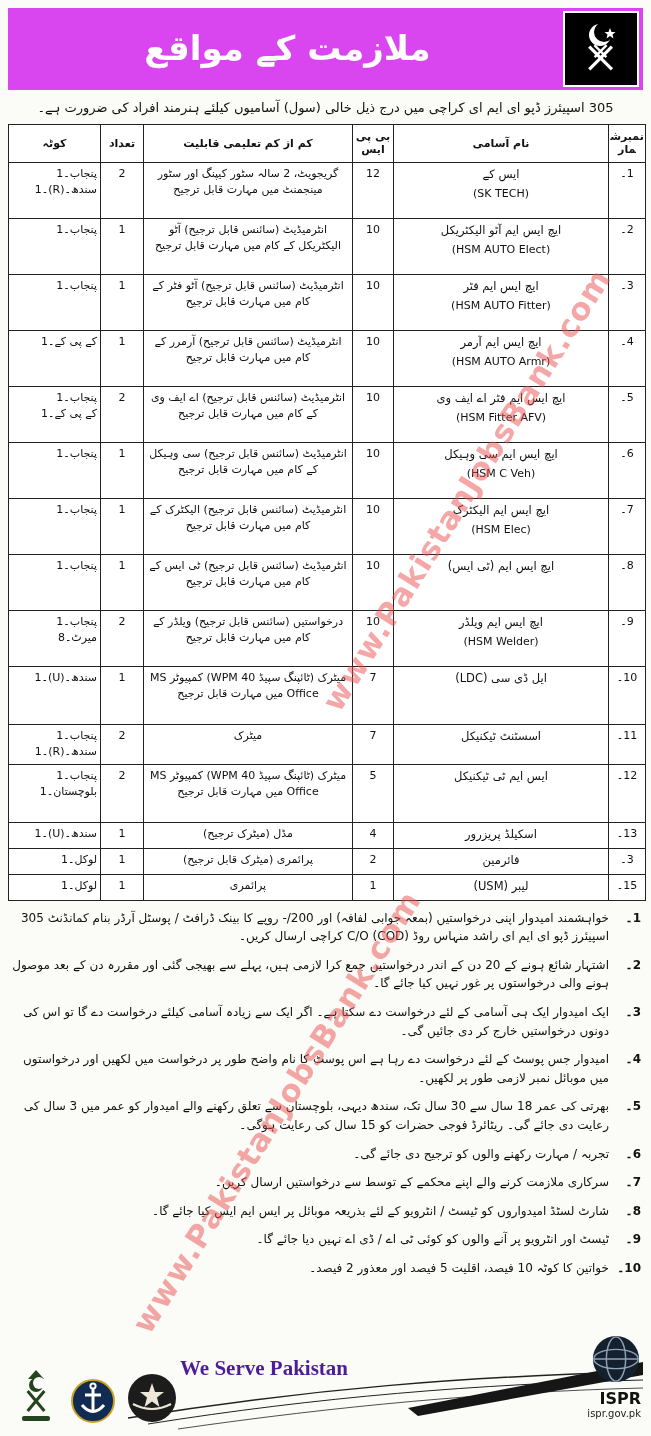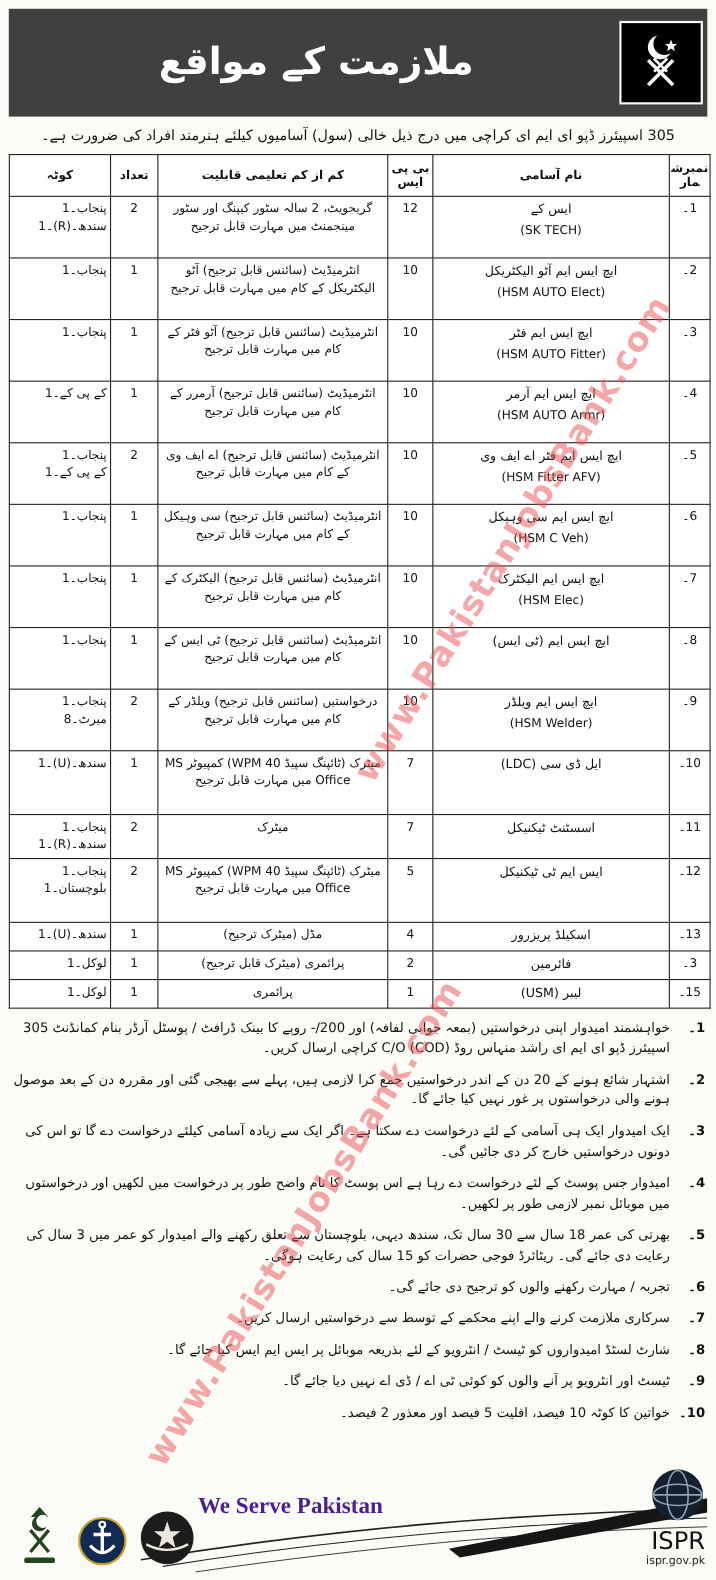--- a/index.html
+++ b/index.html
@@ -5,21 +5,21 @@
   html,body{margin:0;padding:0;}
   body{
     width:651px;height:1436px;position:relative;overflow:hidden;
     background:#fbfbf7;color:#111;
     font-family:"DejaVu Sans","Liberation Sans",sans-serif;
   }
   .page{position:absolute;inset:0;padding:8px 8px 0 8px;}
 
   
   .header-bar{
-    background:#404040;height:98px;display:flex;align-items:center;
+    background:#d946ef;height:82px;display:flex;align-items:center;
     direction:rtl;padding:0 4px;
   }
   .logo-box{
     width:72px;height:72px;border:2px solid #fff;background:#000;
     display:flex;align-items:center;justify-content:center;flex:0 0 auto;
   }
   .header-title{
     color:#fff;flex:1;text-align:center;font-size:34px;font-weight:bold;
     letter-spacing:1px;line-height:1.1;
   }
@@ -66,21 +66,21 @@
   
   .footer{position:absolute;left:8px;right:8px;bottom:6px;height:96px;}
   .ribbon{position:absolute;inset:0;width:100%;height:100%;}
   .footer-left{position:absolute;left:4px;bottom:6px;display:flex;align-items:flex-end;gap:10px;}
   .slogan{
     position:absolute;left:172px;top:22px;
     font-family:"Liberation Serif","DejaVu Serif",serif;
     font-weight:bold;font-size:21px;color:#4c1d95;
   }
   .ispr-block{position:absolute;right:2px;top:0;text-align:right;}
-  .ispr-title{font-weight:normal;font-size:22px;line-height:1.1;margin-top:2px;}
+  .ispr-title{font-weight:bold;font-size:16px;line-height:1.1;margin-top:2px;}
   .ispr-site{font-size:10px;color:#222;}
 
   
   .watermark{
     position:absolute;direction:ltr;white-space:nowrap;pointer-events:none;
     color:rgba(235,80,80,0.5);font-size:31px;font-weight:bold;letter-spacing:1px;
     transform-origin:left center;z-index:6;
   }
   .wm1{left:330px;top:690px;transform:rotate(-58deg);}
   .wm2{left:140px;top:1312px;transform:rotate(-58deg);}

